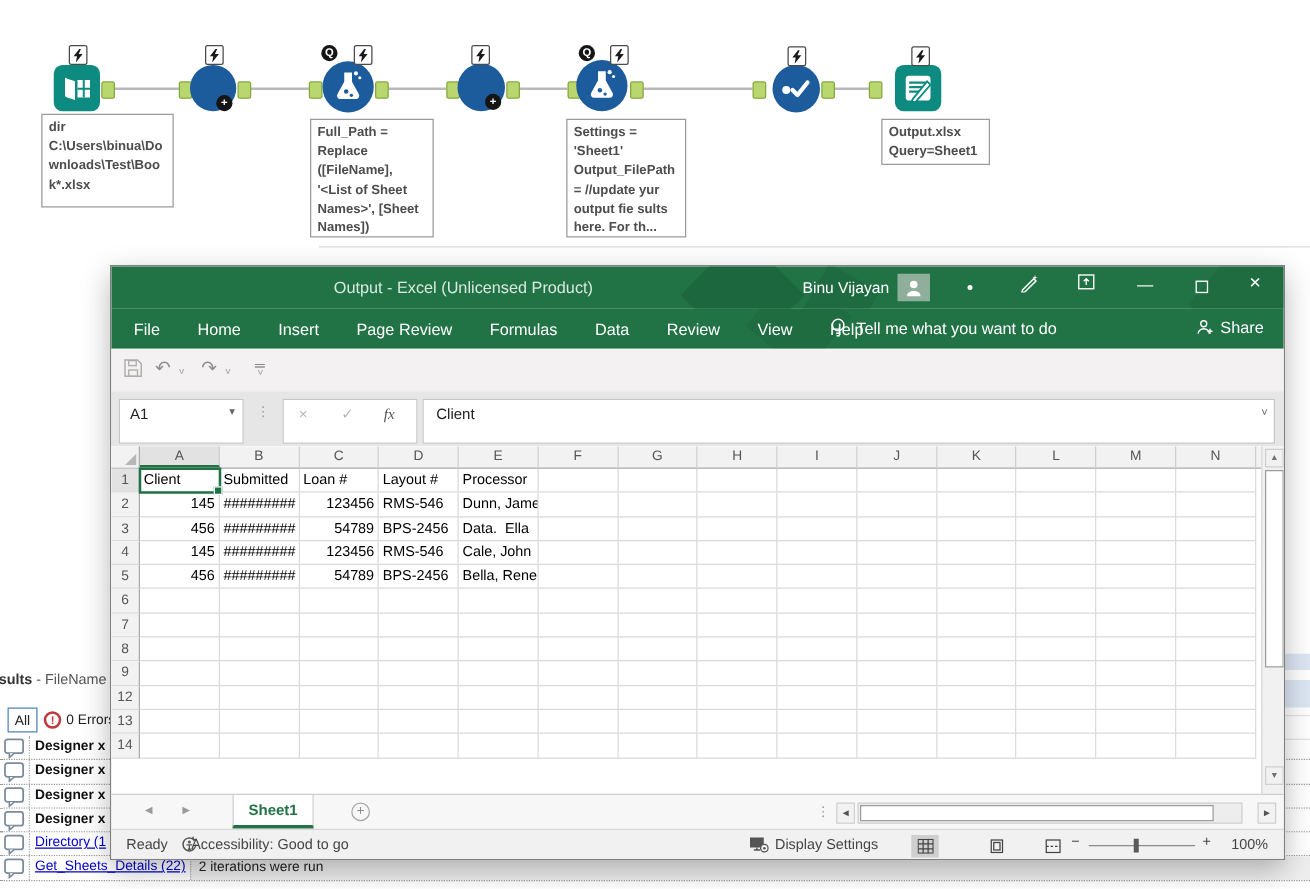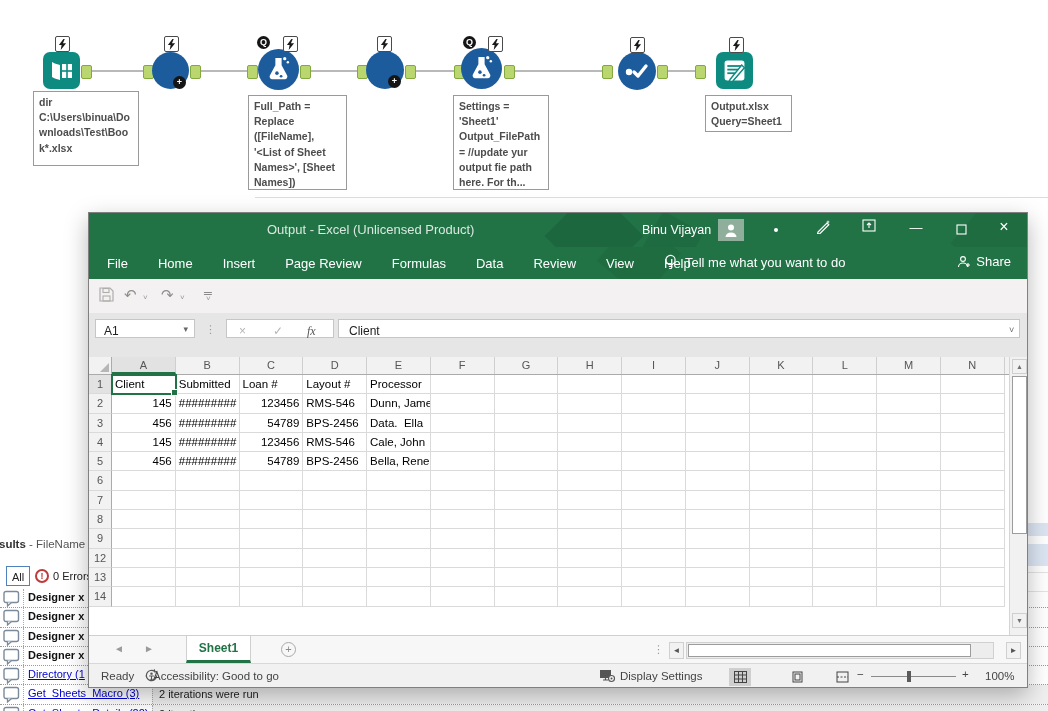--- a/index.html
+++ b/index.html
@@ -50,21 +50,21 @@
   .xl-avatar{position:absolute;left:629px;top:6px;width:26px;height:22px;background:#8fae9b;display:flex;align-items:center;justify-content:center;}
   .xl-dot{position:absolute;left:685px;top:15px;width:4px;height:4px;border-radius:50%;background:#fff;}
   .titlebar-btn{position:absolute;top:7px;color:#fff;font-size:13px;width:20px;text-align:center;}
   .xl-tabs{position:absolute;left:18px;top:0;height:32px;display:flex;gap:30px;align-items:center;color:#fff;font-size:13px;white-space:nowrap;}
   .xl-tellme{position:absolute;left:575px;top:7px;color:#fff;font-size:13px;display:flex;gap:8px;align-items:center;}
   .xl-share{position:absolute;right:16px;top:7px;color:#fff;font-size:13px;display:flex;gap:5px;align-items:center;}
   .xl-qat{position:absolute;left:0;top:66px;width:100%;height:34px;background:#f3f1f1;}
   .qat-ico{position:absolute;top:8px;color:#8a8886;font-size:15px;line-height:16px;}
   .qat-chev{position:absolute;top:14px;color:#9a9896;font-size:8px;}
   .xl-fbar{position:absolute;left:0;top:100px;width:100%;height:44px;background:#e6e6e6;}
-  .fbox{position:absolute;top:6px;height:19px;background:#fff;border:1px solid #c6c6c6;box-sizing:border-box;font-size:12px;color:#222;}
+  .fbox{position:absolute;top:6px;height:36px;background:#fff;border:1px solid #c6c6c6;box-sizing:border-box;font-size:12px;color:#222;}
   .xl-grid{position:absolute;left:0;top:144px;width:920px;height:278px;background:#fff;overflow:hidden;}
   .xl-headrow{display:flex;height:18px;background:#f2f2f2;border-bottom:1px solid #ababab;box-sizing:border-box;}
   .xl-corner{width:23px;flex:none;border-right:1px solid #ababab;box-sizing:border-box;position:relative;background:#f2f2f2;}
   .xl-corner::after{content:"";position:absolute;right:2px;bottom:2px;border-left:9px solid transparent;border-bottom:9px solid #b6b6b6;}
   .xl-colhead{width:63.78px;flex:none;text-align:center;font-size:11px;color:#555;line-height:17px;border-right:1px solid #cfcfcf;box-sizing:border-box;}
   .xl-colhead.sel{background:#e2e2e2;border-bottom:2px solid #217346;}
   .xl-row{display:flex;height:19.3px;}
   .xl-rowhead{width:23px;flex:none;background:#f2f2f2;border-right:1px solid #ababab;border-bottom:1px solid #dadada;
               font-size:11px;color:#555;text-align:center;line-height:19px;box-sizing:border-box;}
   .xl-rowhead.sel{background:#e2e2e2;}
@@ -225,21 +225,21 @@
         <div>([FileName],</div>
         <div>'&lt;List of Sheet</div>
         <div>Names&gt;', [Sheet</div>
         <div>Names])</div>
       </div>
     <div class="annot" style="left:453px;top:95px;width:96px;height:95px">
         <div>Settings =</div>
         <div>'Sheet1'</div>
         <div>Output_FilePath</div>
         <div>= //update yur</div>
-        <div>output fie path</div>
+        <div>output fie sults</div>
         <div>here. For th...</div>
       </div>
     <div class="annot" style="left:705px;top:95px;width:87px;height:37px">
         <div>Output.xlsx</div>
         <div>Query=Sheet1</div>
       </div>
   </div>
 
   <div>
     <div class="res-title"><b>sults</b><span> - FileName</span></div>
@@ -291,30 +291,20 @@
         </div>
         <div class="res-row kind-link">
           <span class="res-bubble">
             <svg width="17" height="17" viewBox="0 0 17 17">
               <rect x="1" y="1.5" width="14.5" height="11" rx="2" fill="#fff" stroke="#7b8a9a" stroke-width="1.4"></rect>
               <path d="M4.5 12.5 L4.5 16 L8.5 12.5" fill="#fff" stroke="#7b8a9a" stroke-width="1.3"></path>
             </svg>
           </span>
           <span class="res-label">Directory (1</span>
 
-        </div>
-        <div class="res-row kind-link">
-          <span class="res-bubble">
-            <svg width="17" height="17" viewBox="0 0 17 17">
-              <rect x="1" y="1.5" width="14.5" height="11" rx="2" fill="#fff" stroke="#7b8a9a" stroke-width="1.4"></rect>
-              <path d="M4.5 12.5 L4.5 16 L8.5 12.5" fill="#fff" stroke="#7b8a9a" stroke-width="1.3"></path>
-            </svg>
-          </span>
-          <span class="res-label">Get_Sheets_Macro (3)</span>
-          <span class="res-msg">2 iterations were run</span>
         </div>
         <div class="res-row kind-link">
           <span class="res-bubble">
             <svg width="17" height="17" viewBox="0 0 17 17">
               <rect x="1" y="1.5" width="14.5" height="11" rx="2" fill="#fff" stroke="#7b8a9a" stroke-width="1.4"></rect>
               <path d="M4.5 12.5 L4.5 16 L8.5 12.5" fill="#fff" stroke="#7b8a9a" stroke-width="1.3"></path>
             </svg>
           </span>
           <span class="res-label">Get_Sheets_Details (22)</span>
           <span class="res-msg">2 iterations were run</span>

